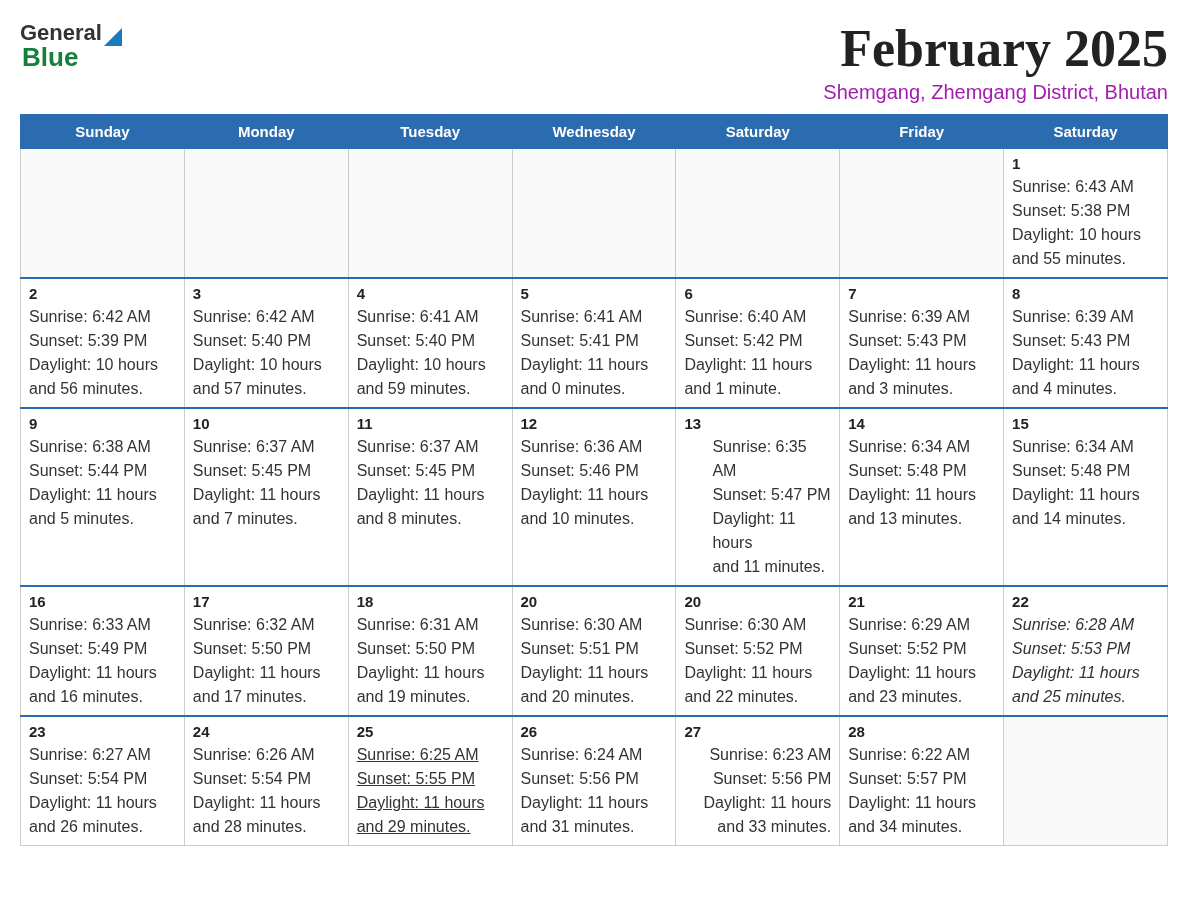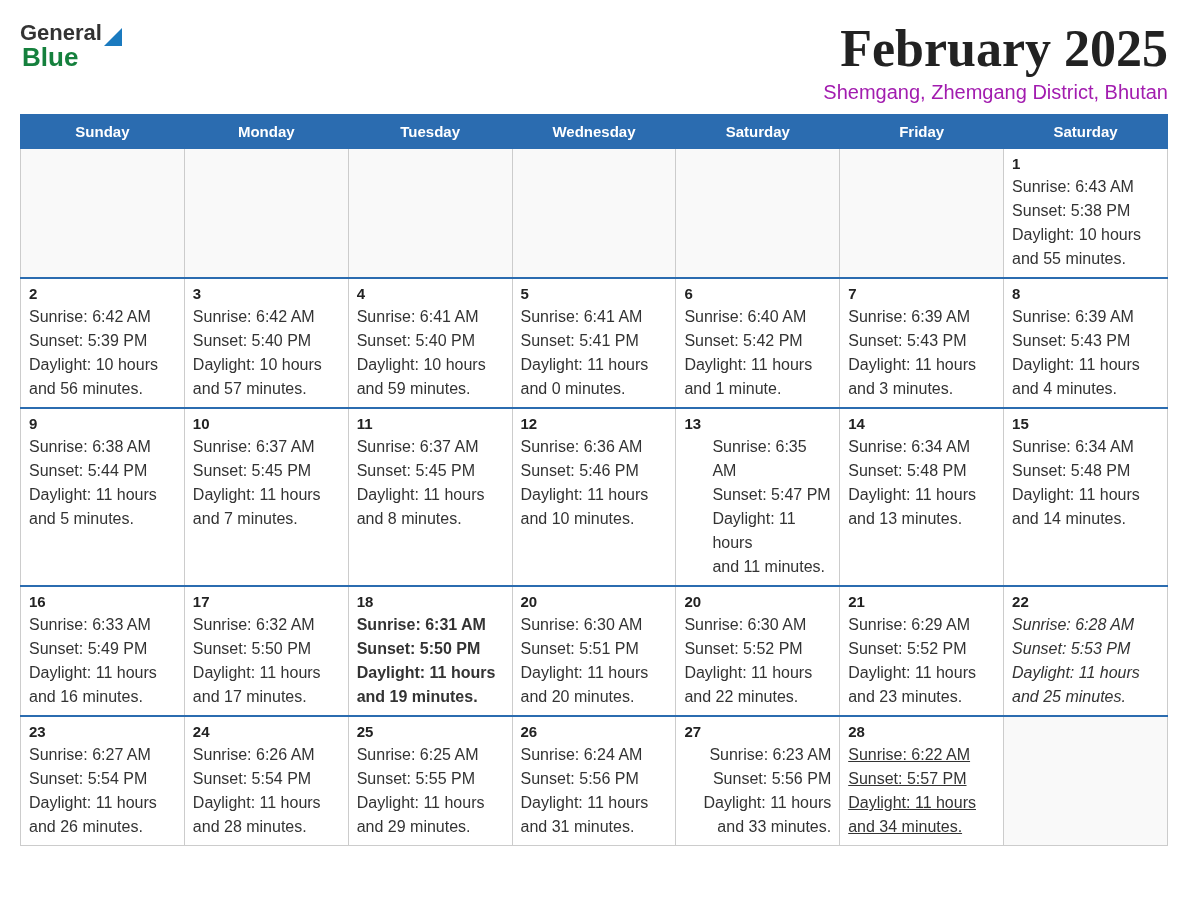--- a/index.html
+++ b/index.html
@@ -260,21 +260,21 @@
         </td>
         <td>
           <span class="day-number">17</span>
           <div class="day-info" style="white-space: pre-line;">Sunrise: 6:32 AM
 Sunset: 5:50 PM
 Daylight: 11 hours
 and 17 minutes.</div>
         </td>
         <td>
           <span class="day-number">18</span>
-          <div class="day-info" style="white-space: pre-line; font-weight: bold;">Sunrise: 6:31 AM
+          <div class="day-info" style="white-space: pre-line;">Sunrise: 6:31 AM
 Sunset: 5:50 PM
 Daylight: 11 hours
 and 19 minutes.</div>
         </td>
         <td>
           <span class="day-number">20</span>
           <div class="day-info" style="white-space: pre-line;">Sunrise: 6:30 AM
 Sunset: 5:51 PM
 Daylight: 11 hours
 and 20 minutes.</div>
@@ -311,42 +311,42 @@
         </td>
         <td>
           <span class="day-number">24</span>
           <div class="day-info" style="white-space: pre-line;">Sunrise: 6:26 AM
 Sunset: 5:54 PM
 Daylight: 11 hours
 and 28 minutes.</div>
         </td>
         <td>
           <span class="day-number">25</span>
-          <div class="day-info" style="white-space: pre-line;">Sunrise: 6:25 AM
+          <div class="day-info" style="white-space: pre-line; text-decoration: underline;">Sunrise: 6:25 AM
 Sunset: 5:55 PM
 Daylight: 11 hours
 and 29 minutes.</div>
         </td>
         <td>
           <span class="day-number">26</span>
           <div class="day-info" style="white-space: pre-line;">Sunrise: 6:24 AM
 Sunset: 5:56 PM
 Daylight: 11 hours
 and 31 minutes.</div>
         </td>
         <td>
           <span class="day-number">27</span>
           <div class="day-info" style="white-space: pre-line; text-align: right;">Sunrise: 6:23 AM
 Sunset: 5:56 PM
 Daylight: 11 hours
 and 33 minutes.</div>
         </td>
         <td>
           <span class="day-number">28</span>
-          <div class="day-info" style="white-space: pre-line; text-decoration: underline;">Sunrise: 6:22 AM
+          <div class="day-info" style="white-space: pre-line;">Sunrise: 6:22 AM
 Sunset: 5:57 PM
 Daylight: 11 hours
 and 34 minutes.</div>
         </td>
         <td class="empty-cell"></td>
       </tr>
     </tbody>
 </table>
 
 </body></html>

